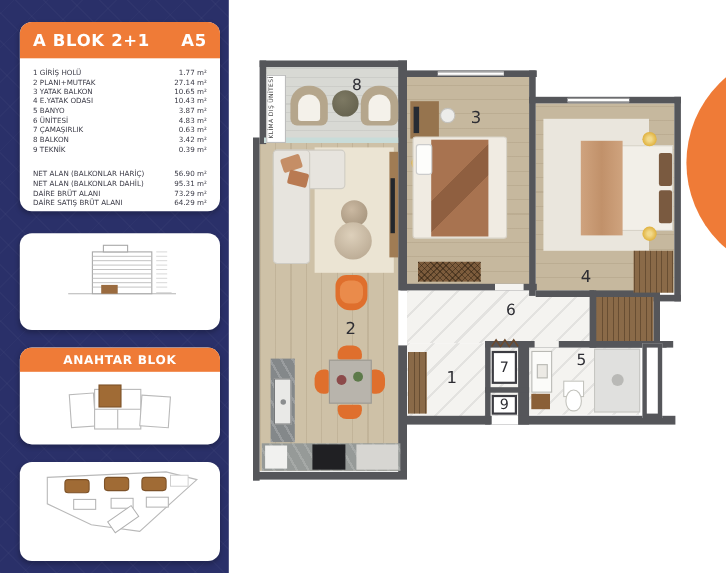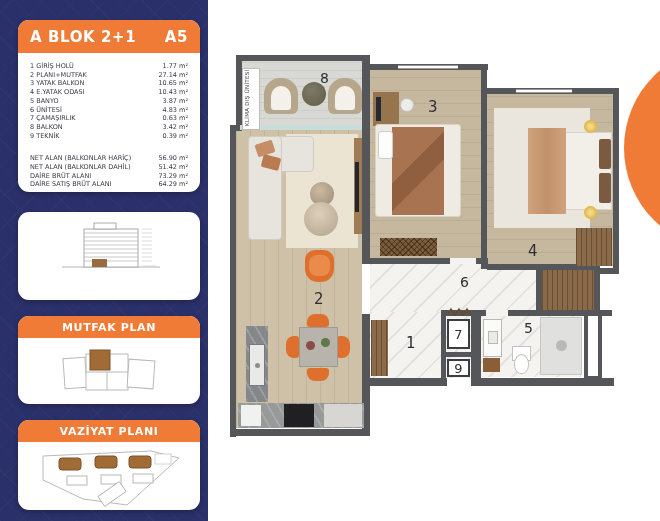--- a/index.html
+++ b/index.html
@@ -105,21 +105,21 @@
         <span>0.39 m²</span>
       </div>
   </div>
   <div class="summary">
     <div class="row">
         <span>NET ALAN (BALKONLAR HARİÇ)</span>
         <span>56.90 m²</span>
       </div>
     <div class="row">
         <span>NET ALAN (BALKONLAR DAHİL)</span>
-        <span>51.42 m²</span>
+        <span>95.31 m²</span>
       </div>
     <div class="row">
         <span>DAİRE BRÜT ALANI</span>
         <span>73.29 m²</span>
       </div>
     <div class="row">
         <span>DAİRE SATIŞ BRÜT ALANI</span>
         <span>64.29 m²</span>
       </div>
   </div>
@@ -152,37 +152,36 @@
           <line x1="108" y1="41" x2="118" y2="41"></line>
         <line x1="108" y1="45" x2="118" y2="45"></line>
           <line x1="108" y1="50" x2="122" y2="50"></line>
       </g>
       <rect x="58" y="43" width="15" height="8" fill="#9a6b3f"></rect>
     </svg>
   </div>
 </div>
 
 <div class="card" style="top:316px; height:88px;">
-  <div class="card-head diag-head">MUTFAK PLAN</div>
+  <div class="card-head diag-head">ANAHTAR BLOK</div>
   <div class="diag-body">
     <svg width="150" height="58" viewBox="0 0 150 58">
       <g fill="#ffffff" stroke="#b9b9b9" stroke-width="1">
         <rect x="30" y="16" width="22" height="30" transform="rotate(-4 41 31)"></rect>
         <rect x="52" y="12" width="42" height="36"></rect>
         <line x1="52" y1="30" x2="94" y2="30"></line>
         <line x1="73" y1="30" x2="73" y2="48"></line>
         <rect x="94" y="18" width="26" height="28" transform="rotate(4 107 32)"></rect>
       </g>
       <rect x="56" y="8" width="20" height="20" fill="#a06b35" stroke="#7d5228" stroke-width="1"></rect>
     </svg>
   </div>
 </div>
 
 <div class="card" style="top:420px; height:90px;">
-  <div class="card-head diag-head">VAZİYAT PLANI</div>
   <div class="diag-body">
     <svg width="160" height="62" viewBox="0 0 160 62">
       <polygon points="14,10 122,5 150,12 98,59 54,53 14,34" fill="#ffffff" stroke="#b9b9b9" stroke-width="1"></polygon>
       <rect x="126" y="8" width="16" height="10" fill="#ffffff" stroke="#c9c9c9" stroke-width="0.8"></rect>
       <g fill="#a06b35" stroke="#7d5228" stroke-width="1">
         <rect x="30" y="12" width="22" height="12" rx="3"></rect>
         <rect x="66" y="10" width="22" height="12" rx="3"></rect>
         <rect x="100" y="10" width="22" height="12" rx="3"></rect>
       </g>
       <g fill="#ffffff" stroke="#b0b0b0" stroke-width="0.9">

